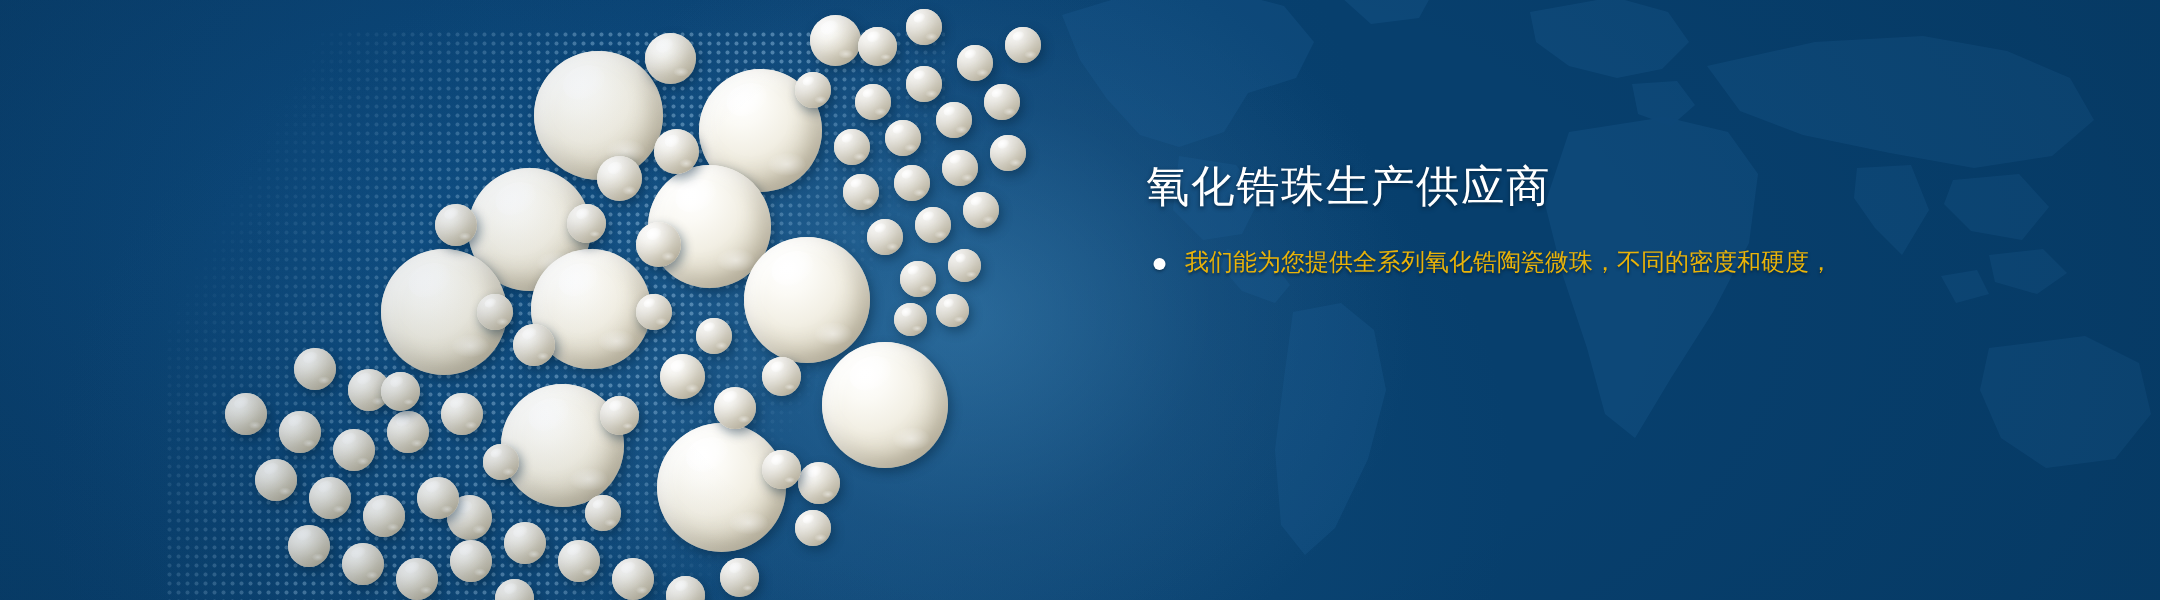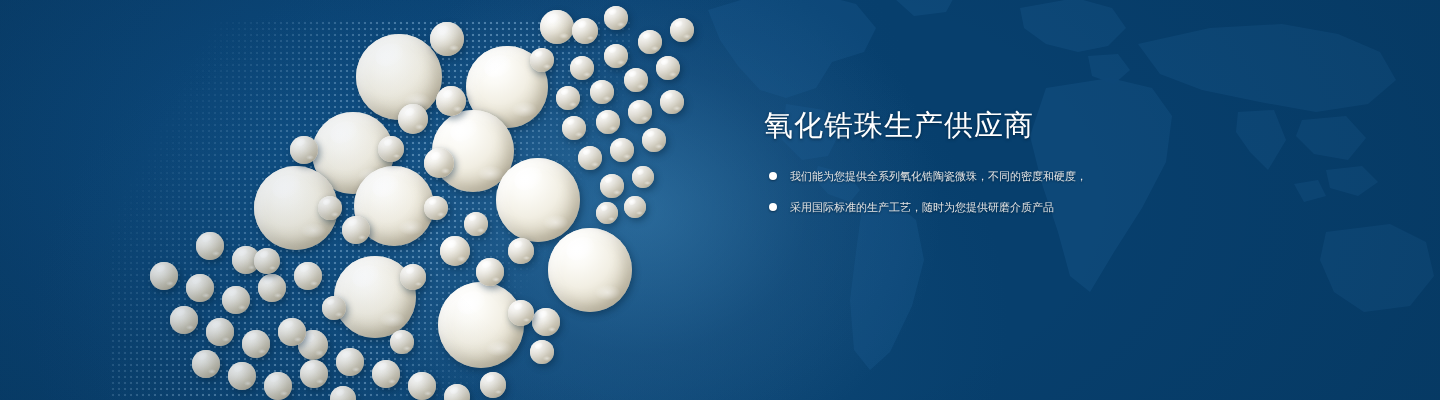--- a/index.html
+++ b/index.html
@@ -123,23 +123,23 @@
   }
   .bullets {
     list-style: none;
     margin: 0;
     padding: 0;
   }
   .bullet {
     position: relative;
     padding-left: 26px;
     margin-bottom: 7px;
-    font-size: 11px;
+    font-size: 16px;
     line-height: 24px;
-    color: #e5e5e5;
+    color: #eab308;
     text-shadow: 0 1px 2px rgba(2,28,50,0.7);
   }
   .bullet-dot {
     position: absolute;
     left: 5px;
     top: 8px;
     width: 8px;
     height: 8px;
     border-radius: 50%;
     background: #ffffff;
@@ -279,21 +279,17 @@
     <h1 class="headline">氧化锆珠生产供应商</h1>
 
     <ul class="bullets">
 
       <li class="bullet">
         <span class="bullet-dot"></span>
         <span class="bullet-line">我们能为您提供全系列氧化锆陶瓷微珠，不同的密度和硬度，</span>
       </li>
 
 
-      <li class="bullet">
-        <span class="bullet-dot"></span>
-        <span class="bullet-line">采用国际标准的生产工艺，随时为您提供研磨介质产品</span>
-      </li>
 
     </ul>
   </div>
 
 </div>
 
 </body></html>

